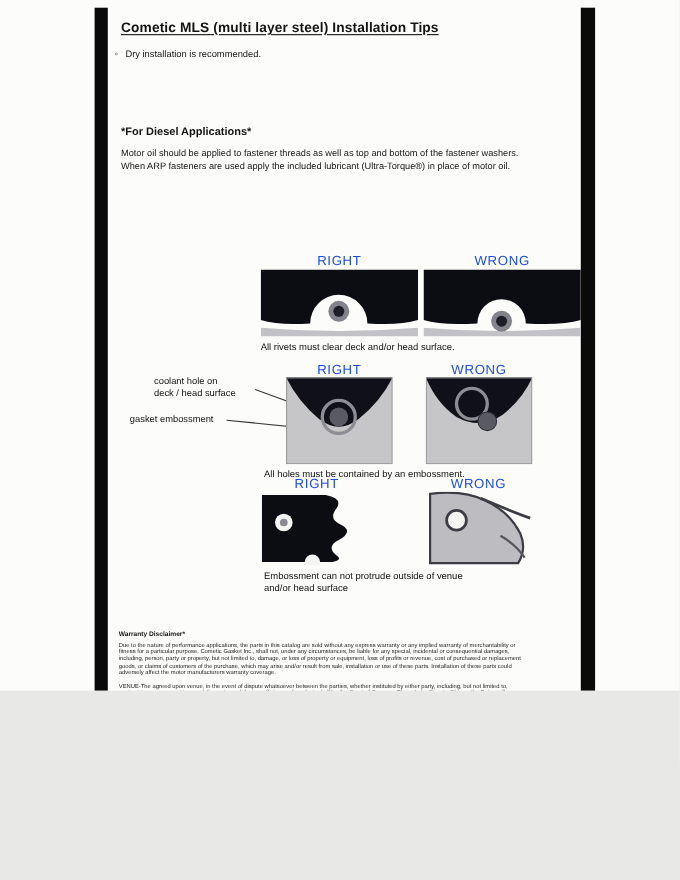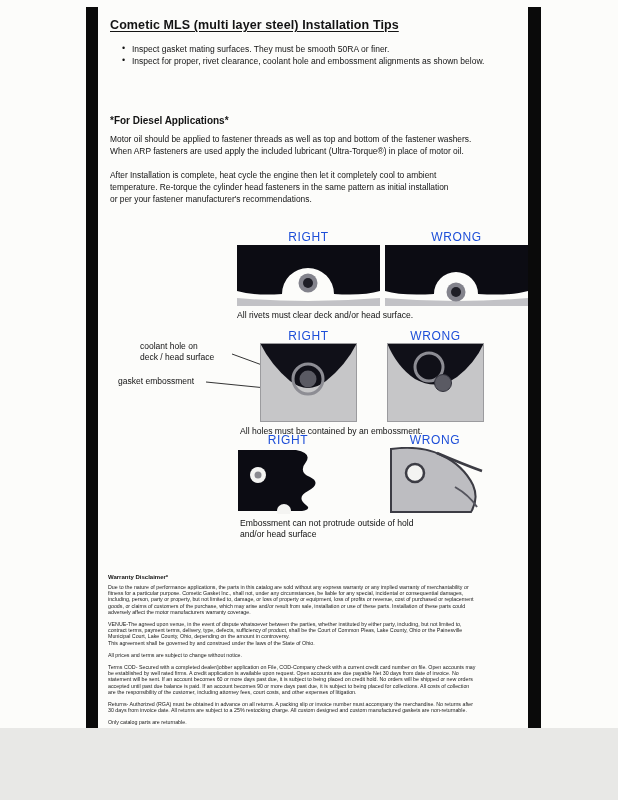--- a/index.html
+++ b/index.html
@@ -1,18 +1,18 @@
 <!DOCTYPE html>
 <html><head>
 <meta charset="utf-8">
 <style>
   html,body{margin:0;padding:0;background:#e8e8e6;}
   .page{
     position:relative;
-    width:618px;height:728px;
+    width:618px;height:628px;
     background:#fcfcfa;
     overflow:hidden;
     font-family:"Liberation Sans", sans-serif;
     color:#141414;
   }
   .abs{position:absolute;}
   .bar{position:absolute;top:7px;height:787px;background:#0a0a0a;}
   .bar-left{left:86px;width:12px;}
   .bar-right{left:528px;width:13px;}
   .title{
@@ -48,32 +48,26 @@
 <body>
 
 <div class="page">
 
   <div class="bar bar-left"></div>
   <div class="bar bar-right"></div>
 
   <h1 class="abs title">Cometic MLS (multi layer steel) Installation Tips</h1>
 
   <div class="abs bullets">
-    <div class="sub-group">
-      <div class="subbullet">Inspect gasket mating surfaces.  They must be smooth 50RA or finer.</div>
-      <div class="subbullet">Inspect for proper, rivet clearance, coolant hole and embossment alignments as shown below.</div>
-    </div>
+    <div class="bullet">Dry installation is recommended.</div>
   </div>
 
   <div class="abs diesel-heading">*For Diesel Applications*</div>
   <div class="abs para p-oil">Motor oil should be applied to fastener threads as well as top and bottom of the fastener washers.
 When ARP fasteners are used apply the included lubricant (Ultra-Torque®) in place of motor oil.</div>
-  <div class="abs para p-heat">After Installation is complete, heat cycle the engine then let it completely cool to ambient
-temperature. Re-torque the cylinder head fasteners in the same pattern as initial installation
-or per your fastener manufacturer's recommendations.</div>
 
   <div class="abs dlabel" style="left:237px;top:230px;">RIGHT</div>
   <div class="abs dlabel" style="left:385px;top:230px;">WRONG</div>
 
   <div class="abs" style="left:237px;top:245px;">
     <svg width="143" height="61" viewBox="0 0 143 61">
       <path d="M0,0 H143 V46 Q126,51 97,49 A26,26 0 0 0 45,49 Q17,51 0,46 Z" fill="#0c0c13"></path>
       <path d="M0,53 Q71,59 143,53 V61 H0 Z" fill="#c2c2c6"></path>
       <circle cx="71" cy="38" r="9.5" fill="#83838c"></circle>
       <circle cx="71" cy="38" r="5" fill="#1e1e26"></circle>
@@ -133,21 +127,21 @@
     </svg>
   </div>
   <div class="abs" style="left:385px;top:447px;">
     <svg width="100" height="67" viewBox="0 0 100 67">
       <path d="M6,2 Q36,-2 56,8 Q78,18 88,38 Q94,52 86,65 H6 Z" fill="#bdbdc1" stroke="#3c3c44" stroke-width="2"></path>
       <path d="M52,6 Q80,18 97,24" fill="none" stroke="#3c3c44" stroke-width="2.5"></path>
       <circle cx="30" cy="26" r="9" fill="#f4f4f2" stroke="#3c3c44" stroke-width="2.5"></circle>
       <path d="M70,40 Q84,48 92,60" fill="none" stroke="#55555e" stroke-width="2"></path>
     </svg>
   </div>
-  <div class="abs caption" style="left:240px;top:518px;">Embossment can not protrude outside of hold
+  <div class="abs caption" style="left:240px;top:518px;">Embossment can not protrude outside of venue
 and/or head surface</div>
 
   <div class="abs disclaimer">
     <h2>Warranty Disclaimer*</h2>
     <p>Due to the nature of performance applications, the parts in this catalog are sold without any express warranty or any implied warranty of merchantability or
 fitness for a particular purpose.  Cometic Gasket Inc., shall not, under any circumstances, be liable for any special, incidental or consequential damages,
 including, person, party or property, but not limited to, damage, or loss of property or equipment, loss of profits or revenue, cost of purchased or replacement
 goods, or claims of customers of the purchase, which may arise and/or result from sale, installation or use of these parts.  Installation of these parts could
 adversely affect the motor manufacturers warranty coverage.</p>
     <p>VENUE-The agreed upon venue, in the event of dispute whatsoever between the parties, whether instituted by either party, including, but not limited to,

